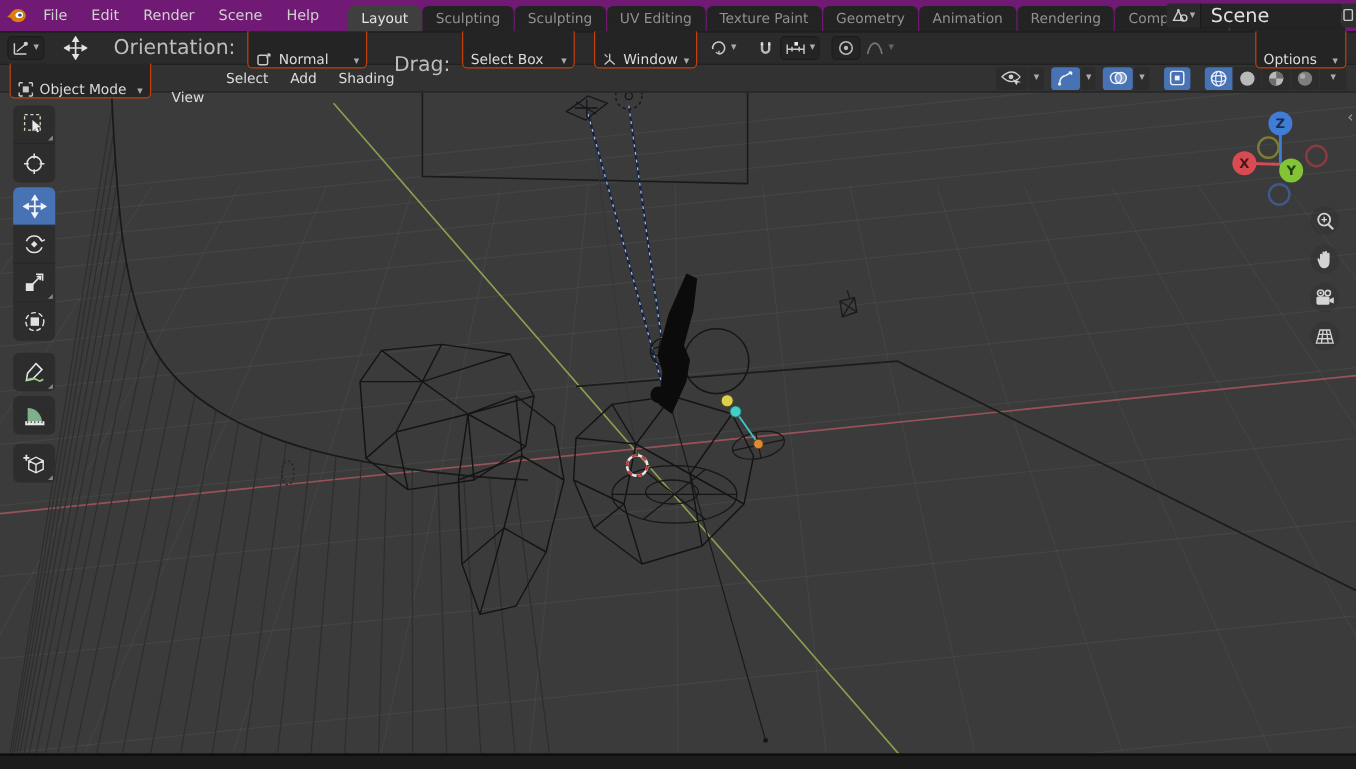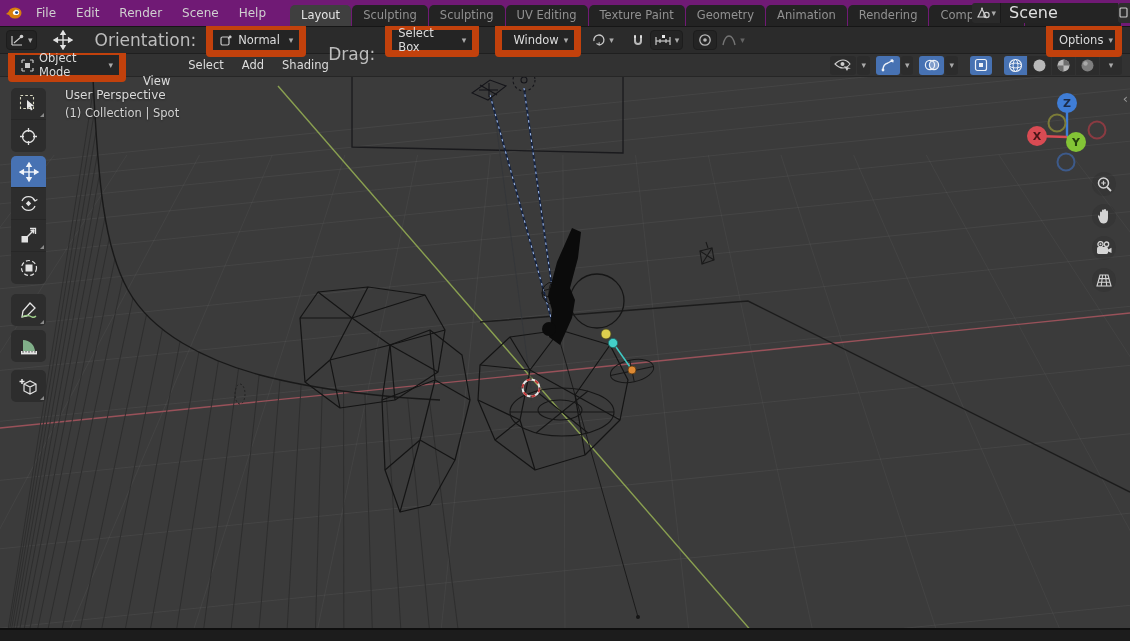--- a/index.html
+++ b/index.html
@@ -21,22 +21,22 @@
   .mini-btn { height:20px; display:flex; align-items:center; padding:0 4px; background:#2a2a2a;
     border-radius:3px 0 0 3px; }
   #scene-field { width:118px; height:20px; background:#242424; border-left:1px solid #1a1a1a;
     color:#e0e0e0; font-size:16px; padding:0 8px; line-height:20px; }
   #scene-new-btn { width:12px; height:20px; background:#2e2e2e; border-radius:3px 0 0 3px;
     display:flex; align-items:center; justify-content:center; color:#c9c9c9; overflow:hidden; }
 
   
   #toolrow { position:absolute; top:26px; left:0; width:1130px; height:27px; background:#2b2b2b;
     border-top:1px solid #161616; z-index:29; }
-  .dd { height:34px; background:#242424; border:7px solid #c2410c; border-radius:4px;
-    display:flex; align-items:center; padding:0 6px; gap:5px; color:#dcdcdc; font-size:11.5px; }
+  .dd { height:34px; background:#242424; border:1px solid #c2410c; border-radius:4px;
+    display:flex; align-items:flex-end; padding:0 6px; gap:5px; color:#dcdcdc; font-size:11.5px; }
   .chev { font-size:9px; color:#aaa; line-height:1; }
   .label-dim { color:#bdbdbd; font-size:17px; }
   .iconbtn { height:20px; min-width:24px; background:#242424; border:1px solid #1d1d1d; border-radius:4px;
     display:flex; align-items:center; justify-content:center; gap:3px; padding:0 3px; }
   .iconbtn.plain { background:transparent; border-color:transparent; }
   .dim { opacity:.45; }
 
   
   #vheader { position:absolute; top:53px; left:0; width:1130px; height:24px; background:#323232;
     border-top:1px solid #1f1f1f; border-bottom:1px solid #262626; z-index:28; }
@@ -448,24 +448,20 @@
       <circle cx="531" cy="311" r="8.5" fill="none" stroke="#c23a3a" stroke-width="2" stroke-dasharray="4.4,4.4"></circle>
       <path d="M531,298 L531,303 M531,319 L531,324 M518,311 L523,311 M539,311 L544,311" stroke="#3a3a3a" stroke-width="1.2"></path>
     </g>
 
     <line x1="616" y1="270" x2="630" y2="290" stroke="#3fc9c4" stroke-width="1.5"></line>
     <circle cx="606" cy="257" r="5" fill="#ddcf4e" stroke="#4a4a20" stroke-width=".8"></circle>
     <circle cx="613" cy="266" r="4.6" fill="#43cfc9" stroke="#1f6d6a" stroke-width=".8"></circle>
     <circle cx="632" cy="293" r="4" fill="#de8a33" stroke="#5c3a12" stroke-width=".8"></circle>
   </svg>
 
-  <div id="vp-text">
-    <div>User Perspective</div>
-    <div class="sub">(1) Collection | Spot</div>
-  </div>
 
   <div id="toolbar">
     <div class="tool">
       <svg width="19" height="19" viewBox="0 0 19 19">
         <rect x="1.5" y="1.5" width="13" height="13" fill="none" stroke="#d9d9c2" stroke-width="1.1" stroke-dasharray="2.6,2.2"></rect>
         <path d="M8,6 L8,15.5 L10.3,13 L12,16.5 L13.6,15.6 L12,12.3 L15.2,12 Z" fill="#e8e8e8"></path>
       </svg>
       <span class="corner"></span>
     </div>
     <div class="tool grp-end">

